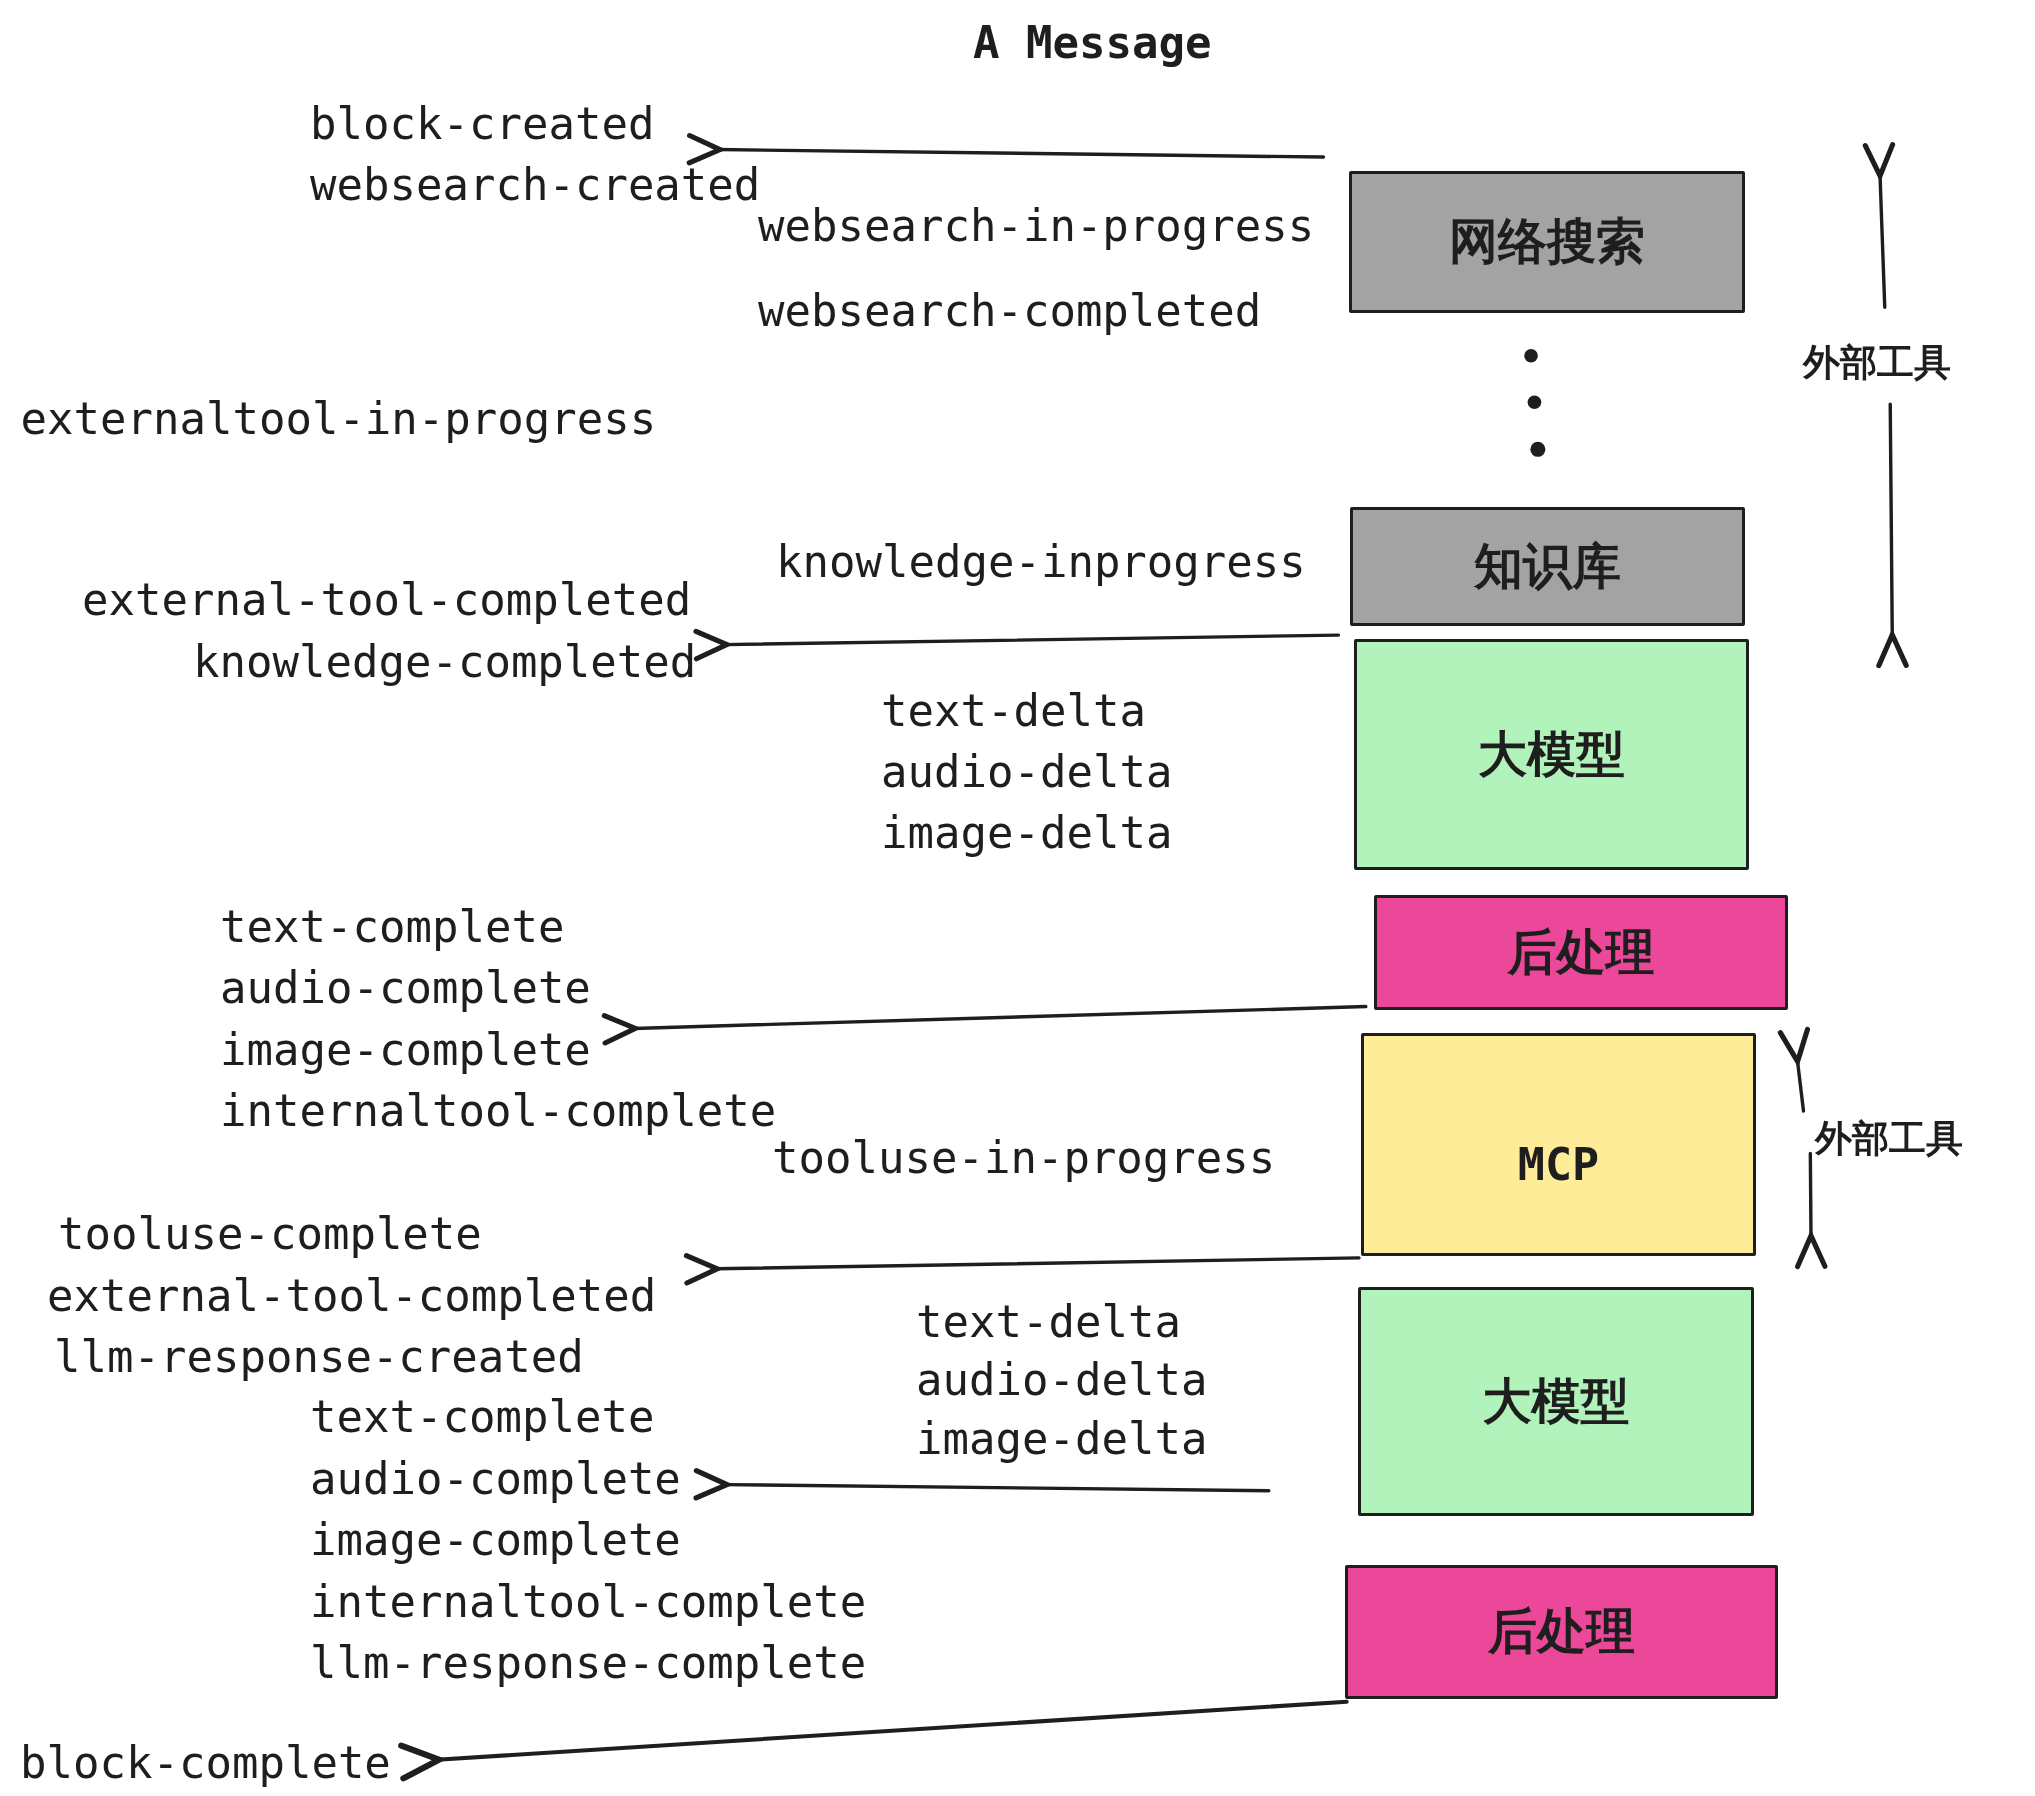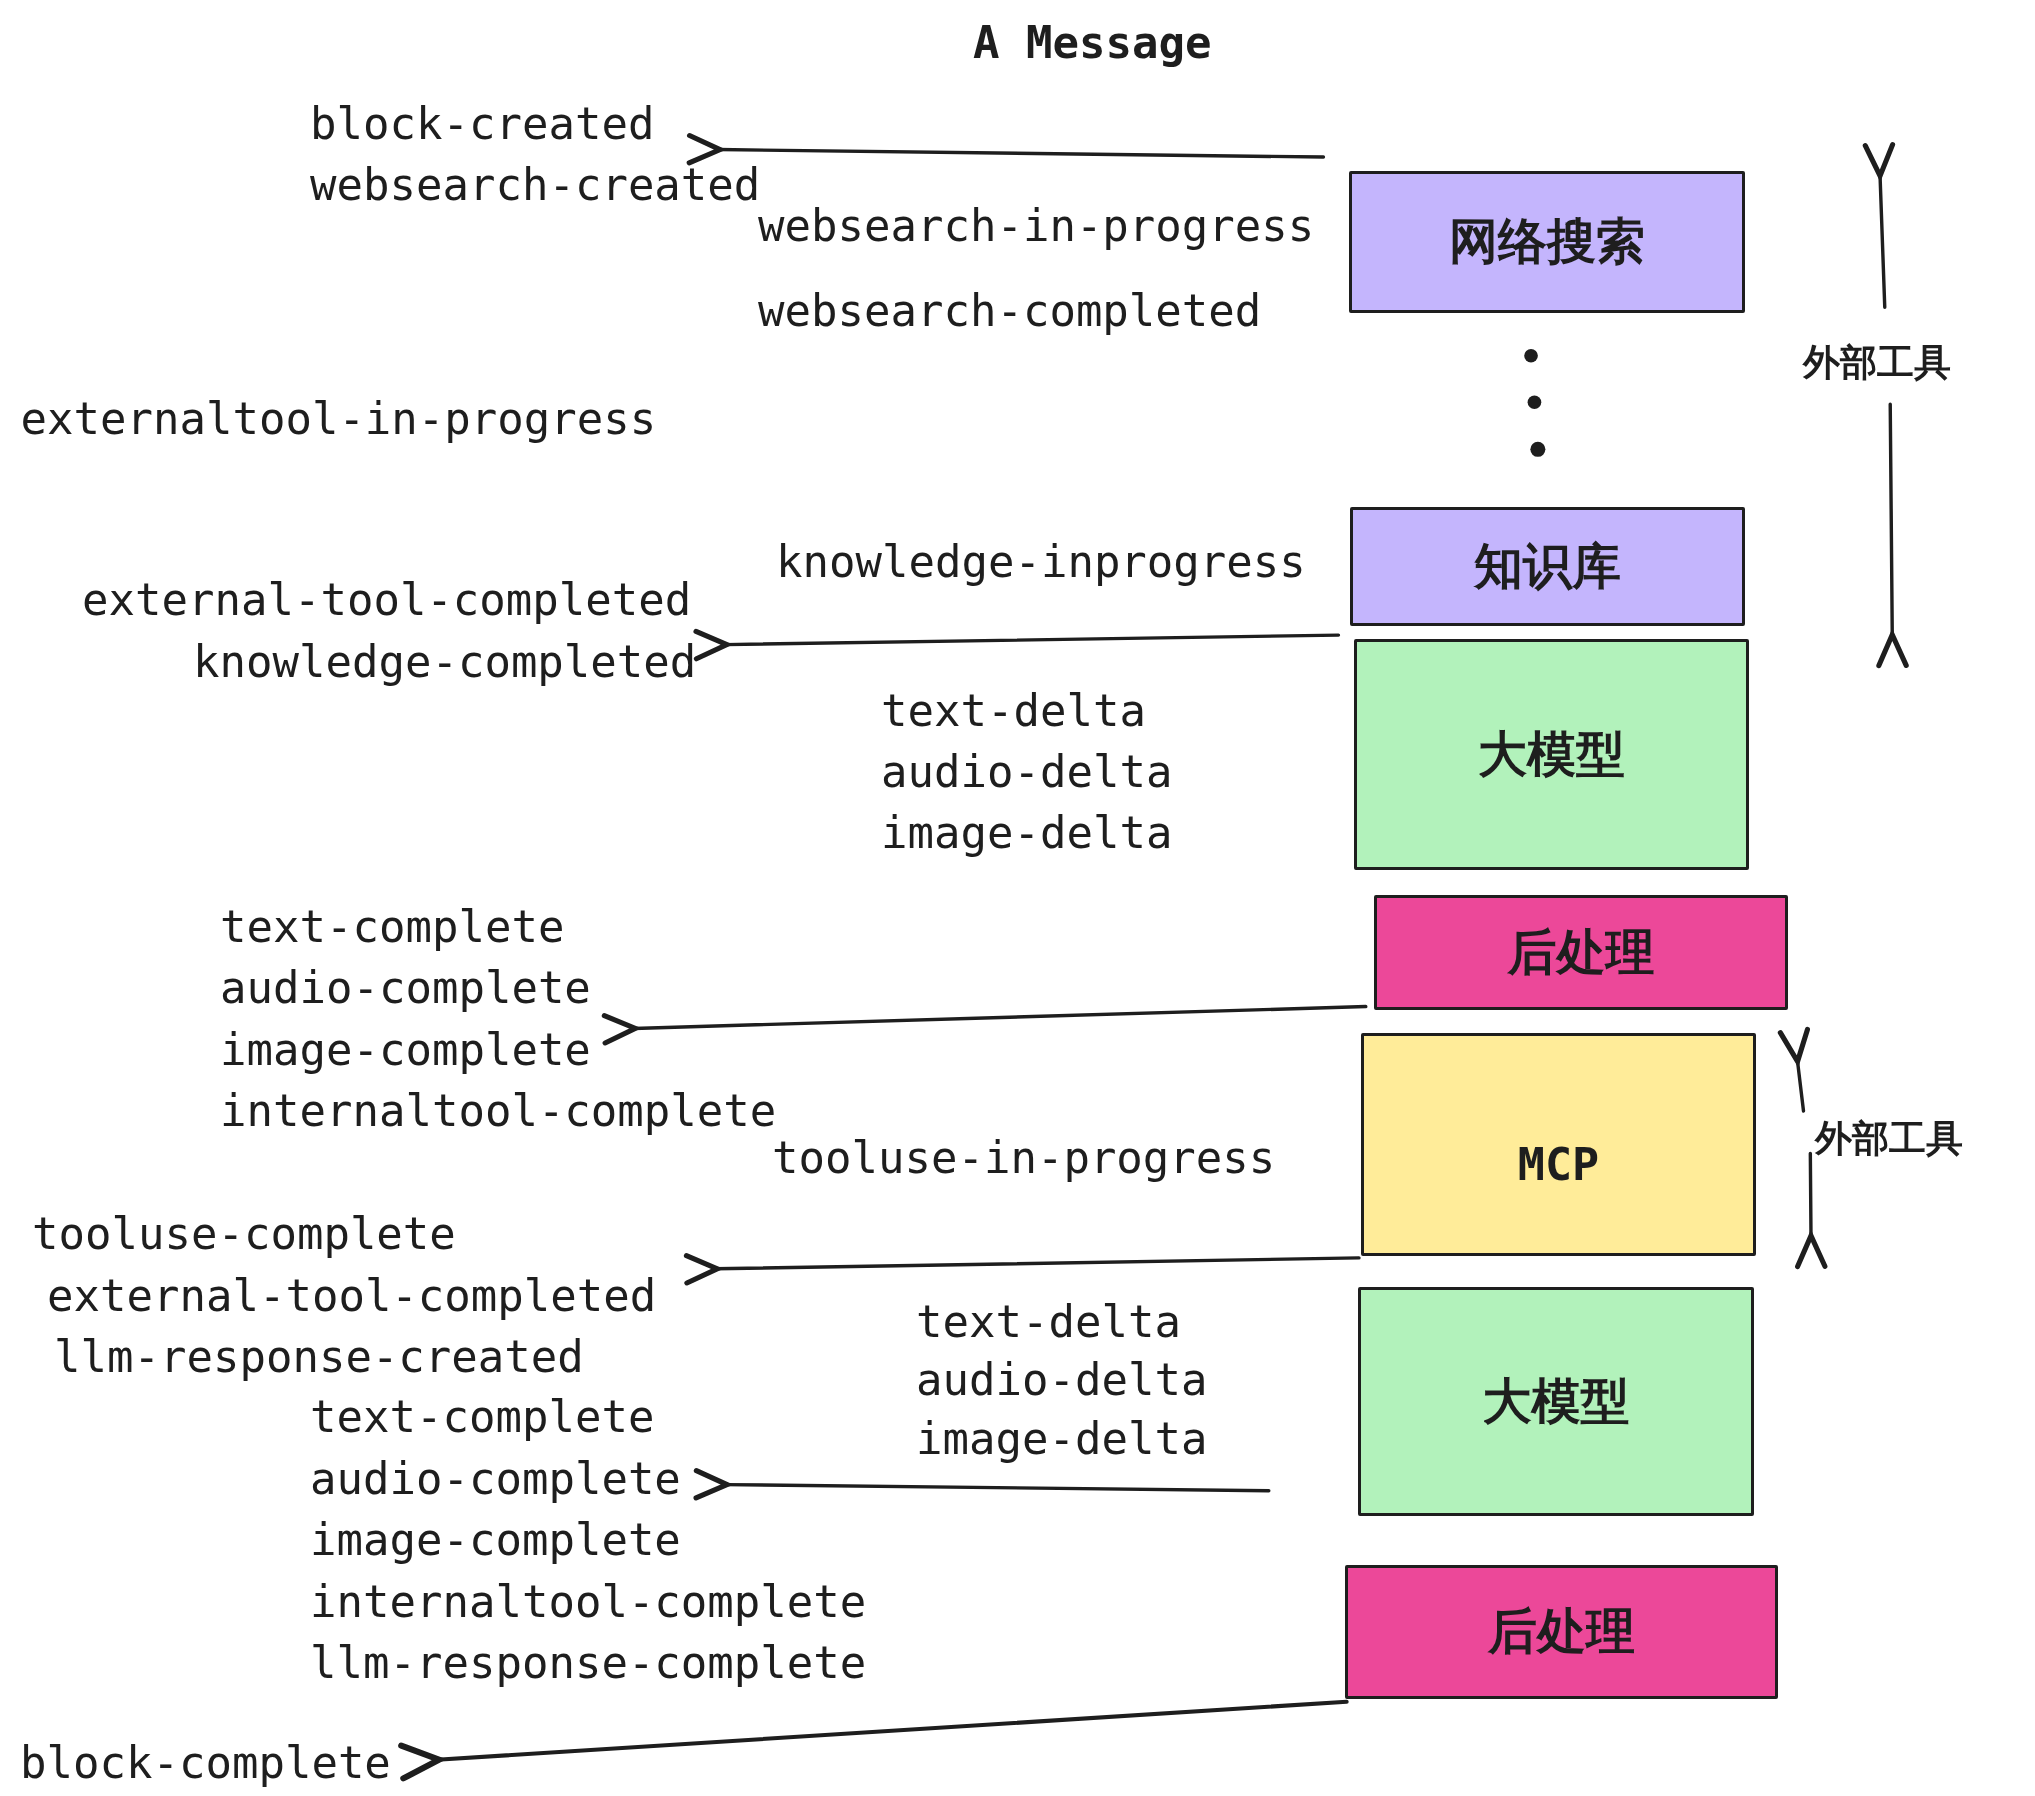--- a/index.html
+++ b/index.html
@@ -63,21 +63,21 @@
     font-weight: 600;
     color: #1e1e1e;
     white-space: nowrap;
   }
   .box.mcp > span {
     font-family: "DejaVu Sans Mono", monospace;
     font-size: 45px;
     font-weight: bold;
     margin-top: 40px;
   }
-  .fill-pink   { background: #c4b5fd; }
+  .fill-pink   { background: #a3a3a3; }
   .fill-green  { background: #b2f2bb; }
   .fill-yellow { background: #ffec99; }
   .fill-white  { background: #ec4899; }
 </style>
 </head>
 <body>
 
 <div id="canvas">
 
   <svg id="arrow-layer" viewBox="0 0 2980 2630">
@@ -147,21 +147,21 @@
   <div class="ev" style="left:881px; top:744px">audio-delta</div>
   <div class="ev" style="left:881px; top:805px">image-delta</div>
 
   <div class="ev" style="left:220px; top:899px">text-complete</div>
   <div class="ev" style="left:220px; top:960px">audio-complete</div>
   <div class="ev" style="left:220px; top:1022px">image-complete</div>
   <div class="ev" style="left:220px; top:1083px">internaltool-complete</div>
 
   <div class="ev" style="left:772px; top:1130px">tooluse-in-progress</div>
 
-  <div class="ev" style="left:32px; top:1206px">tooluse-complete</div>
+  <div class="ev" style="left:58px; top:1206px">tooluse-complete</div>
   <div class="ev" style="left:47px; top:1268px">external-tool-completed</div>
   <div class="ev" style="left:54px; top:1329px">llm-response-created</div>
 
   <div class="ev" style="left:916px; top:1294px">text-delta</div>
   <div class="ev" style="left:916px; top:1352px">audio-delta</div>
   <div class="ev" style="left:916px; top:1411px">image-delta</div>
 
   <div class="ev" style="left:310px; top:1389px">text-complete</div>
   <div class="ev" style="left:310px; top:1451px">audio-complete</div>
   <div class="ev" style="left:310px; top:1512px">image-complete</div>

